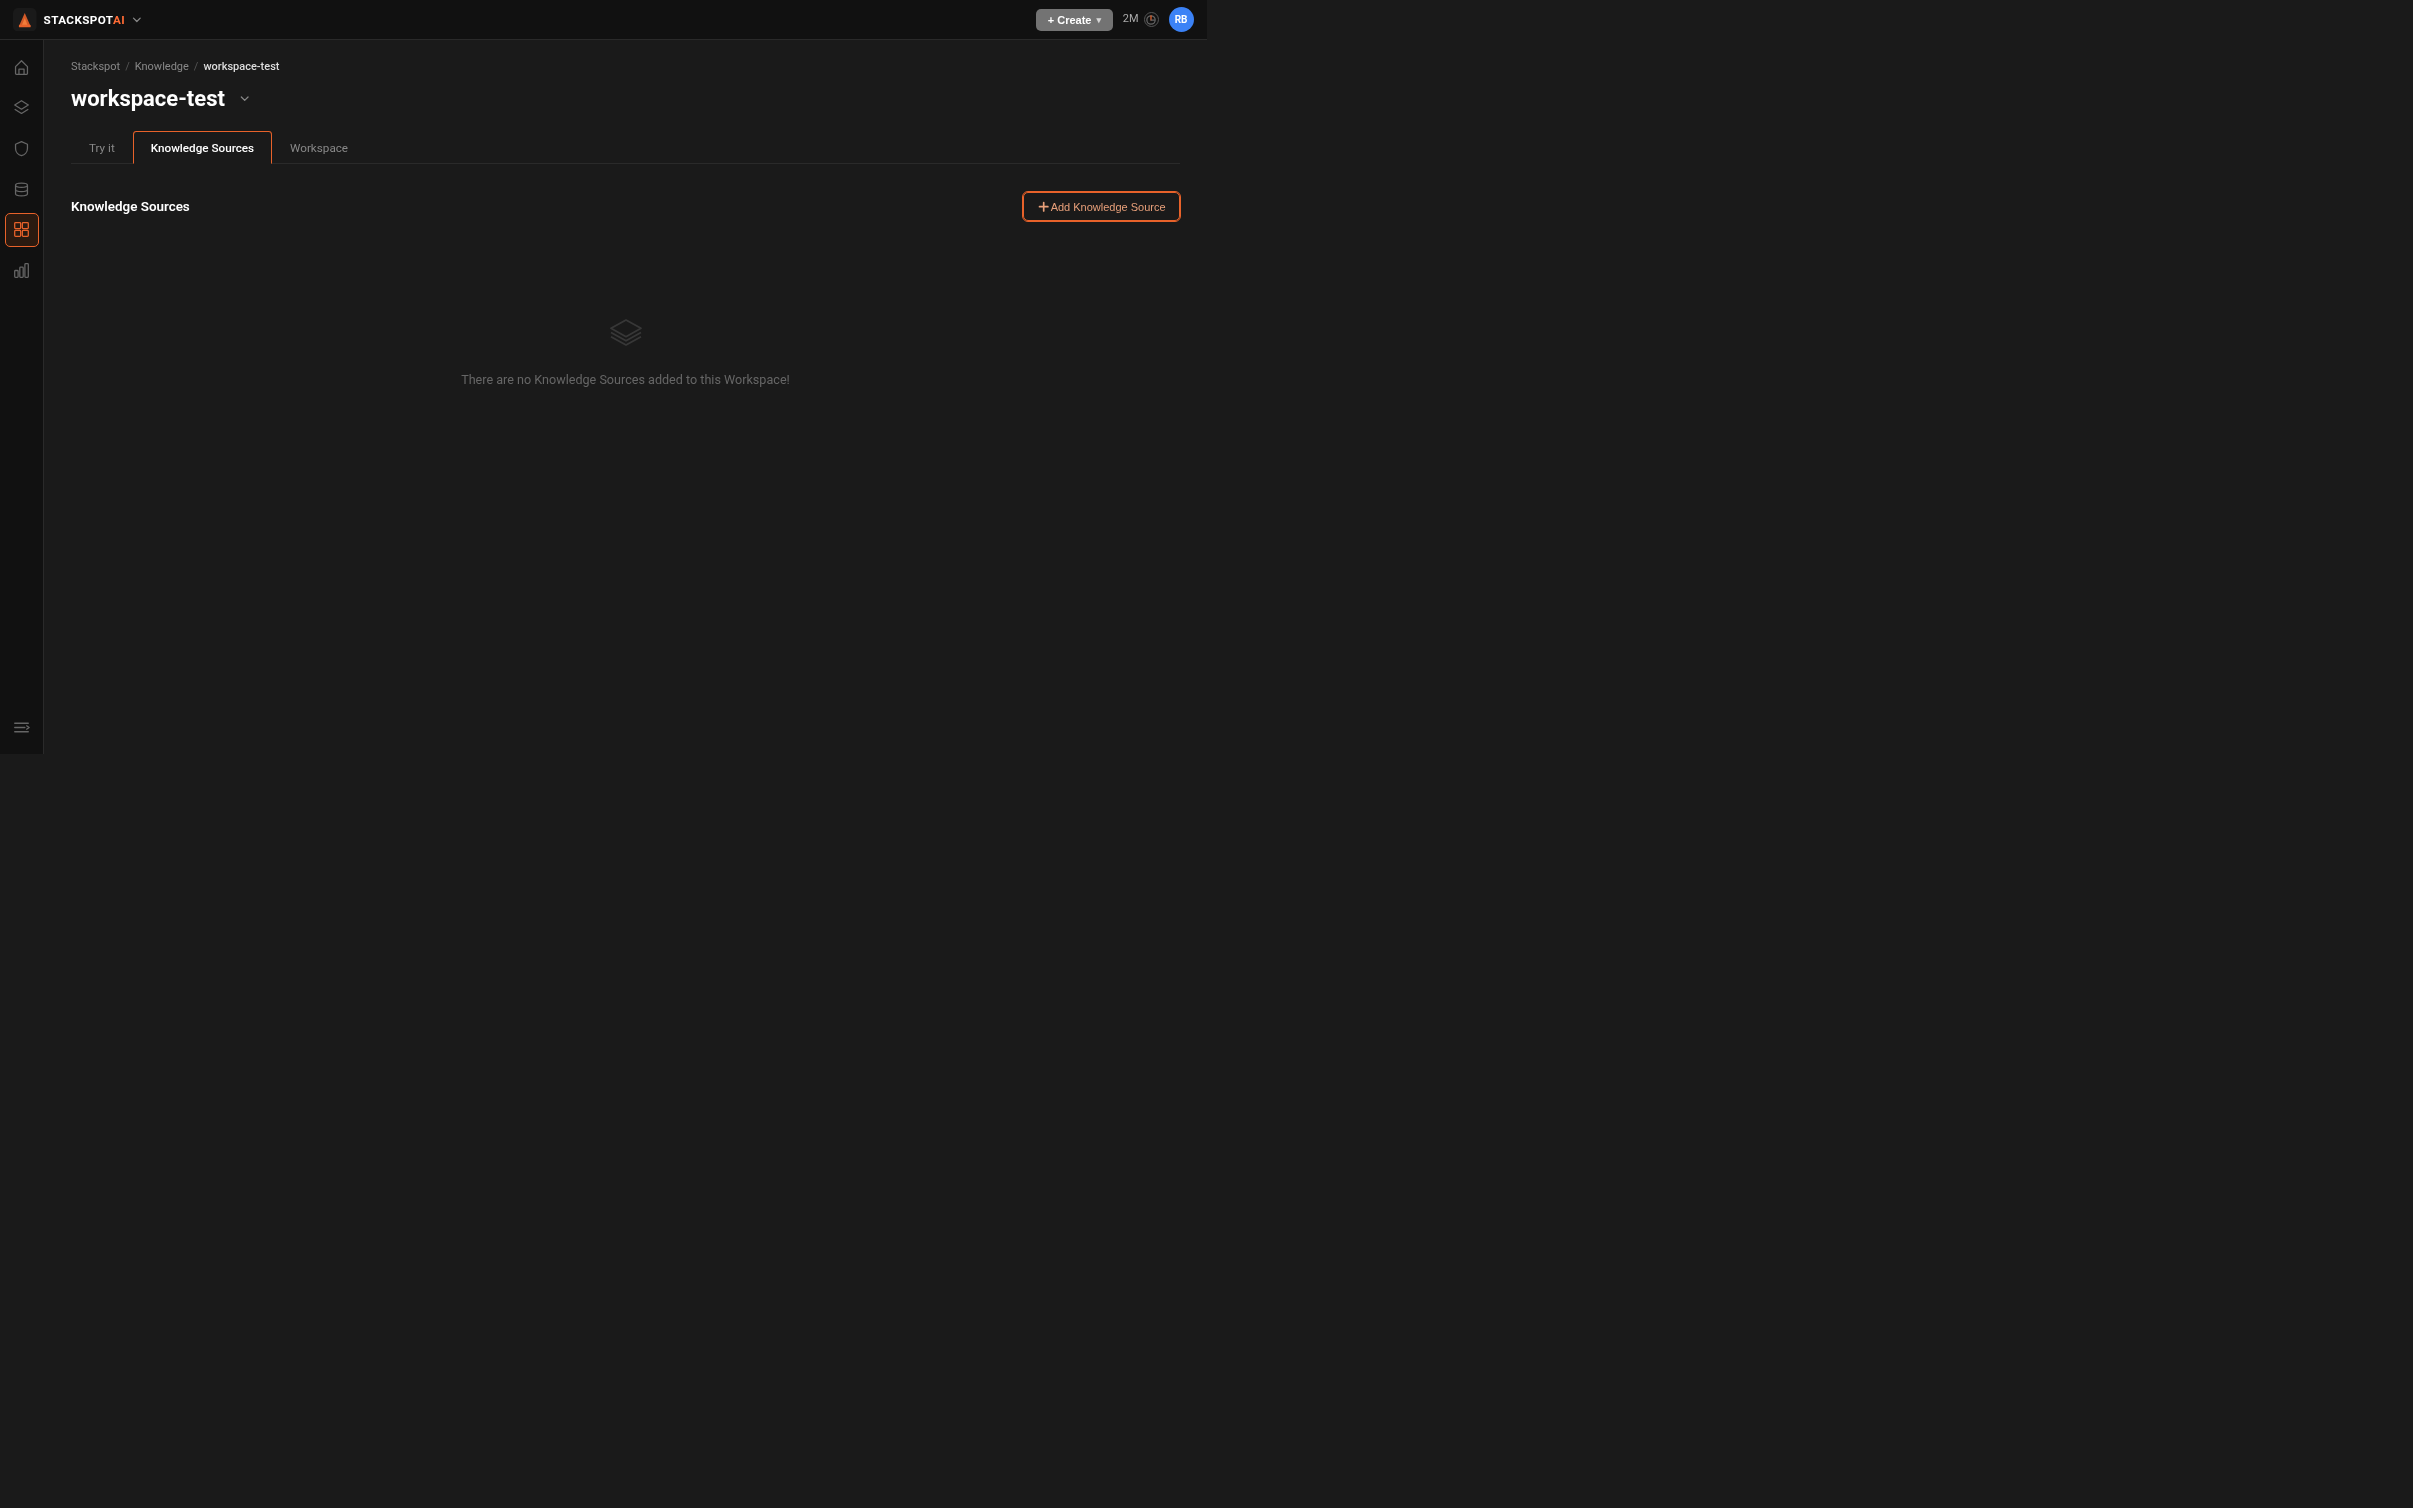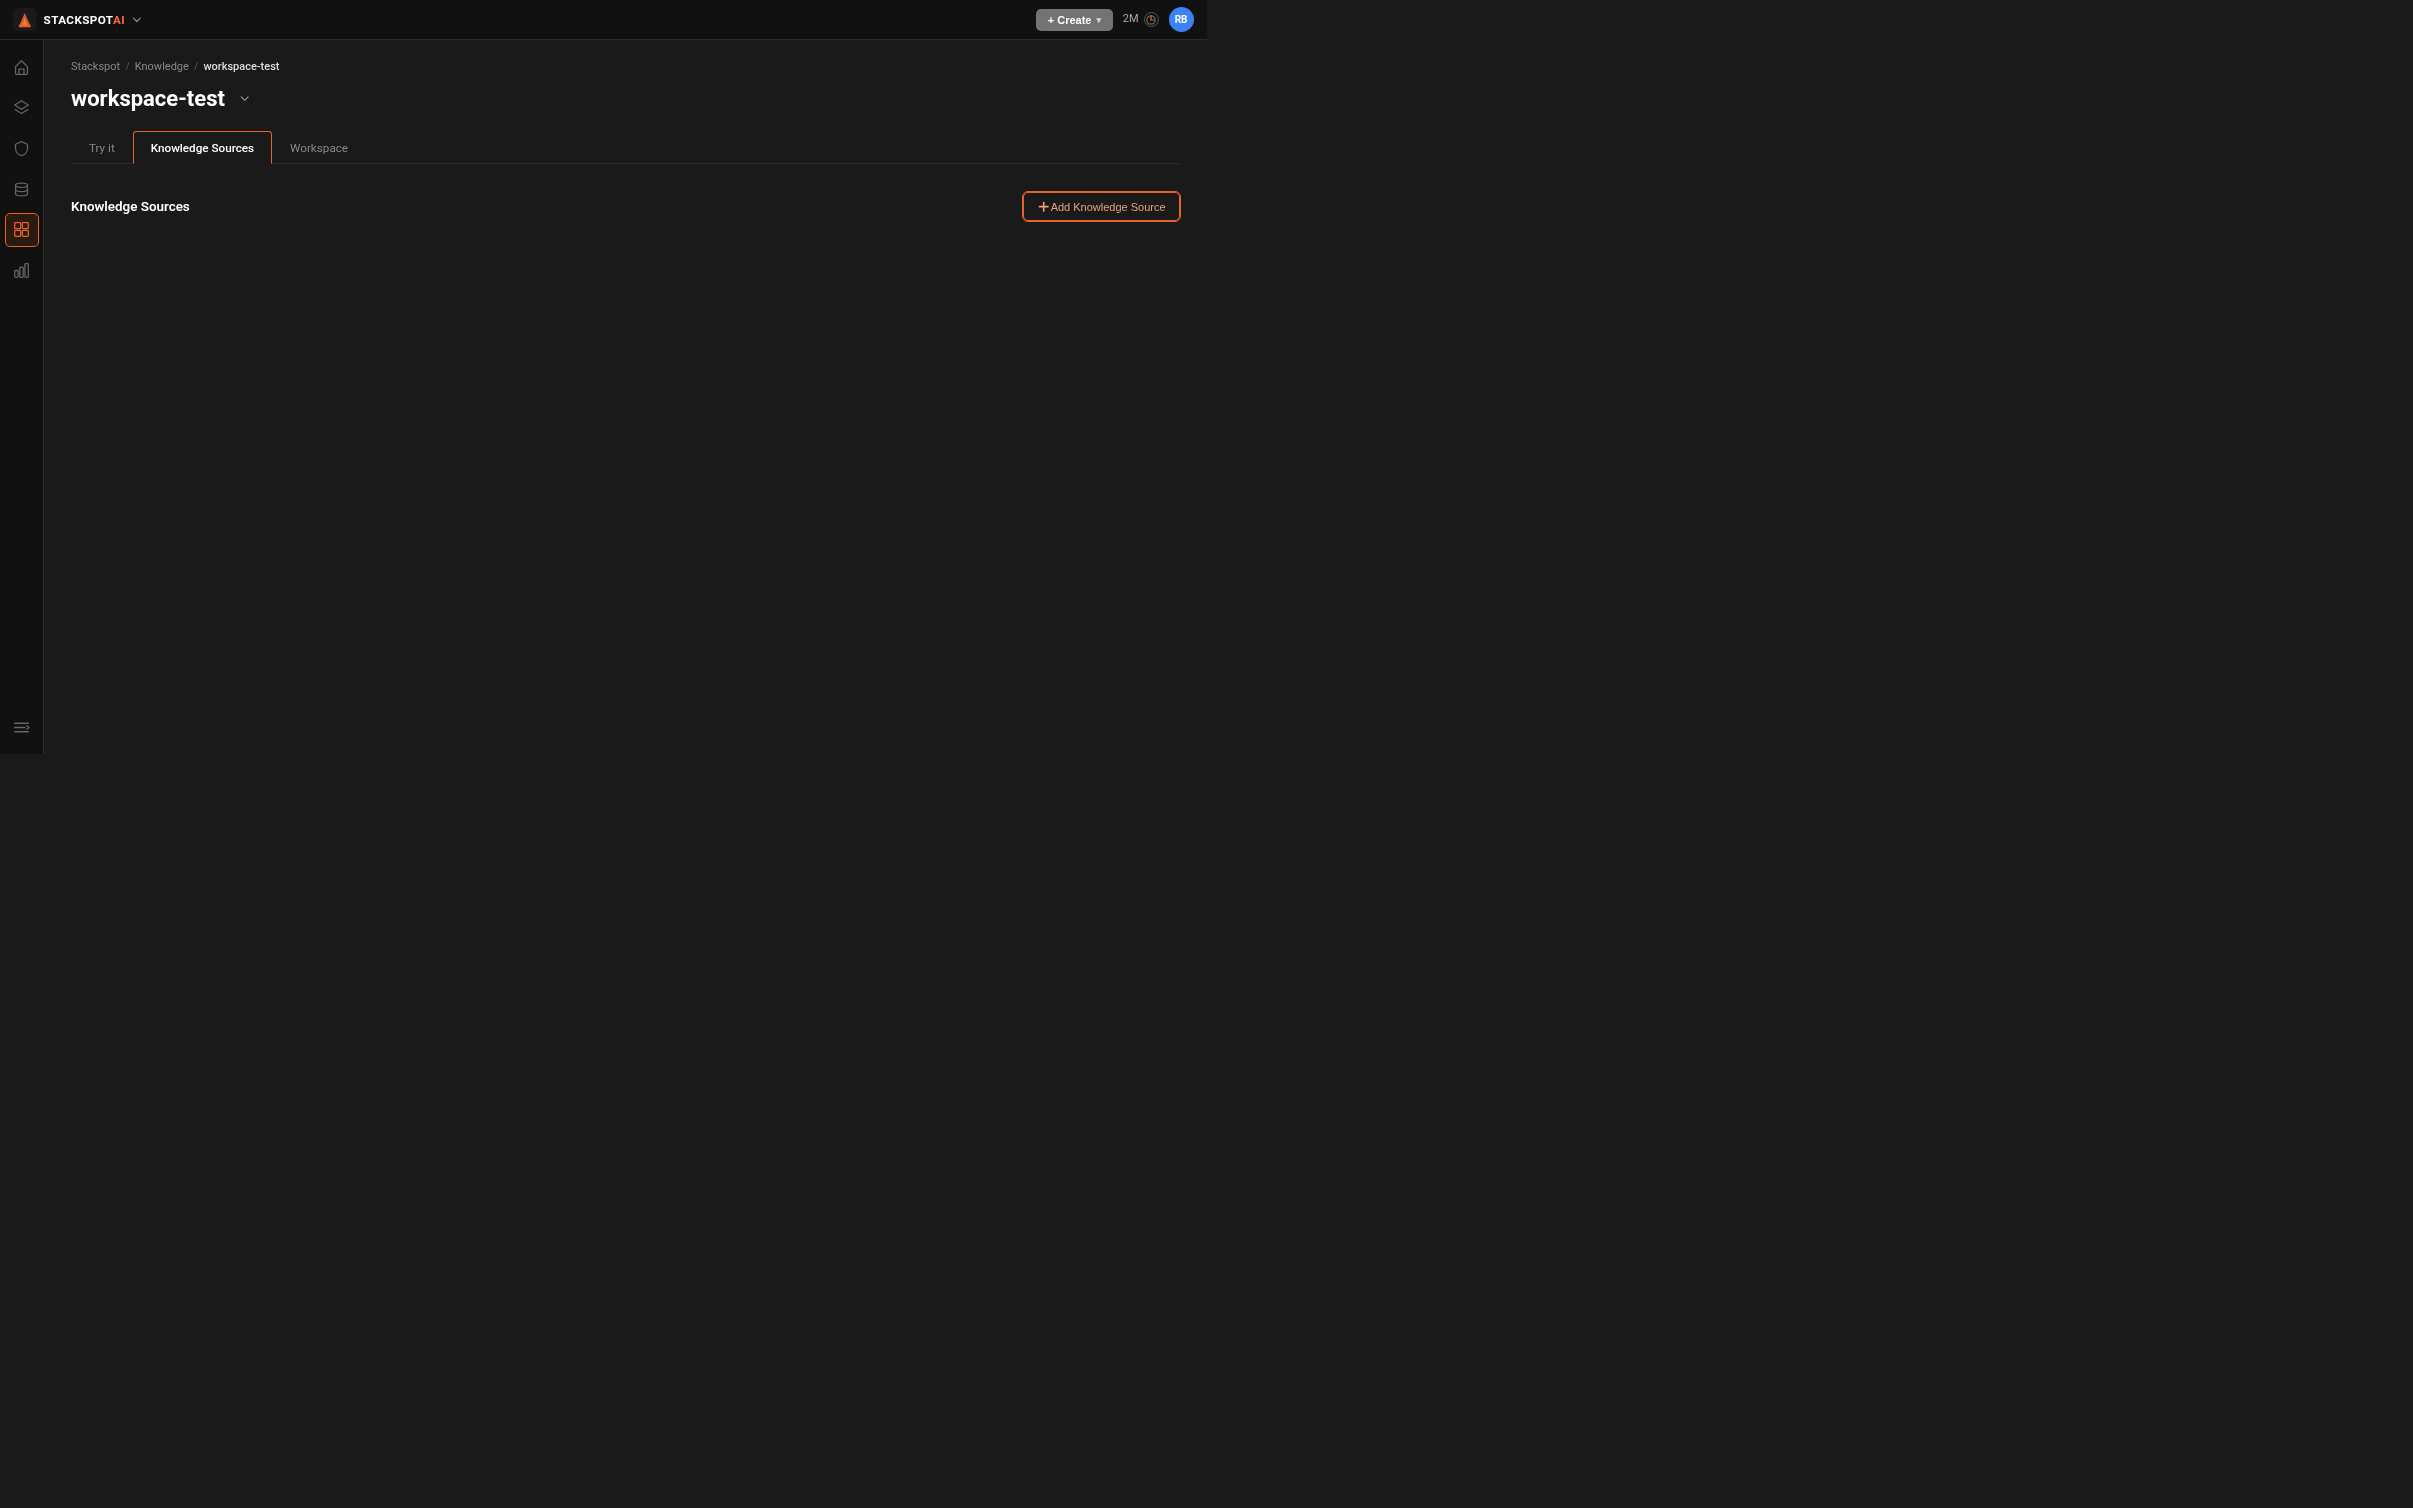--- a/index.html
+++ b/index.html
@@ -439,16 +439,27 @@
     <div class="section-header">
       <span class="section-title">Knowledge Sources</span>
       <button class="add-knowledge-btn">
         <svg width="13.4" height="13.4" viewBox="0 0 16 16" fill="none">
           <path d="M8 3v10M3 8h10" stroke="#e8a07a" stroke-width="2" stroke-linecap="round"></path>
         </svg>
         <span>Add Knowledge Source</span>
       </button>
     </div>
 
+    <div class="empty-state">
+      <div class="empty-state-icon">
+        
+        <svg width="40" height="40" viewBox="0 0 48 48" fill="none" xmlns="http://www.w3.org/2000/svg">
+          <path d="M24 6L6 16l18 10 18-10L24 6z" stroke="#555" stroke-width="2" stroke-linejoin="round" fill="none"></path>
+          <path d="M6 26l18 10 18-10" stroke="#555" stroke-width="2" stroke-linejoin="round"></path>
+          <path d="M6 21l18 10 18-10" stroke="#555" stroke-width="2" stroke-linejoin="round"></path>
+        </svg>
+      </div>
+      <span class="empty-state-text">There are no Knowledge Sources added to this Workspace!</span>
+    </div>
 
   </div>
 </div>
 
 
 </body></html>

